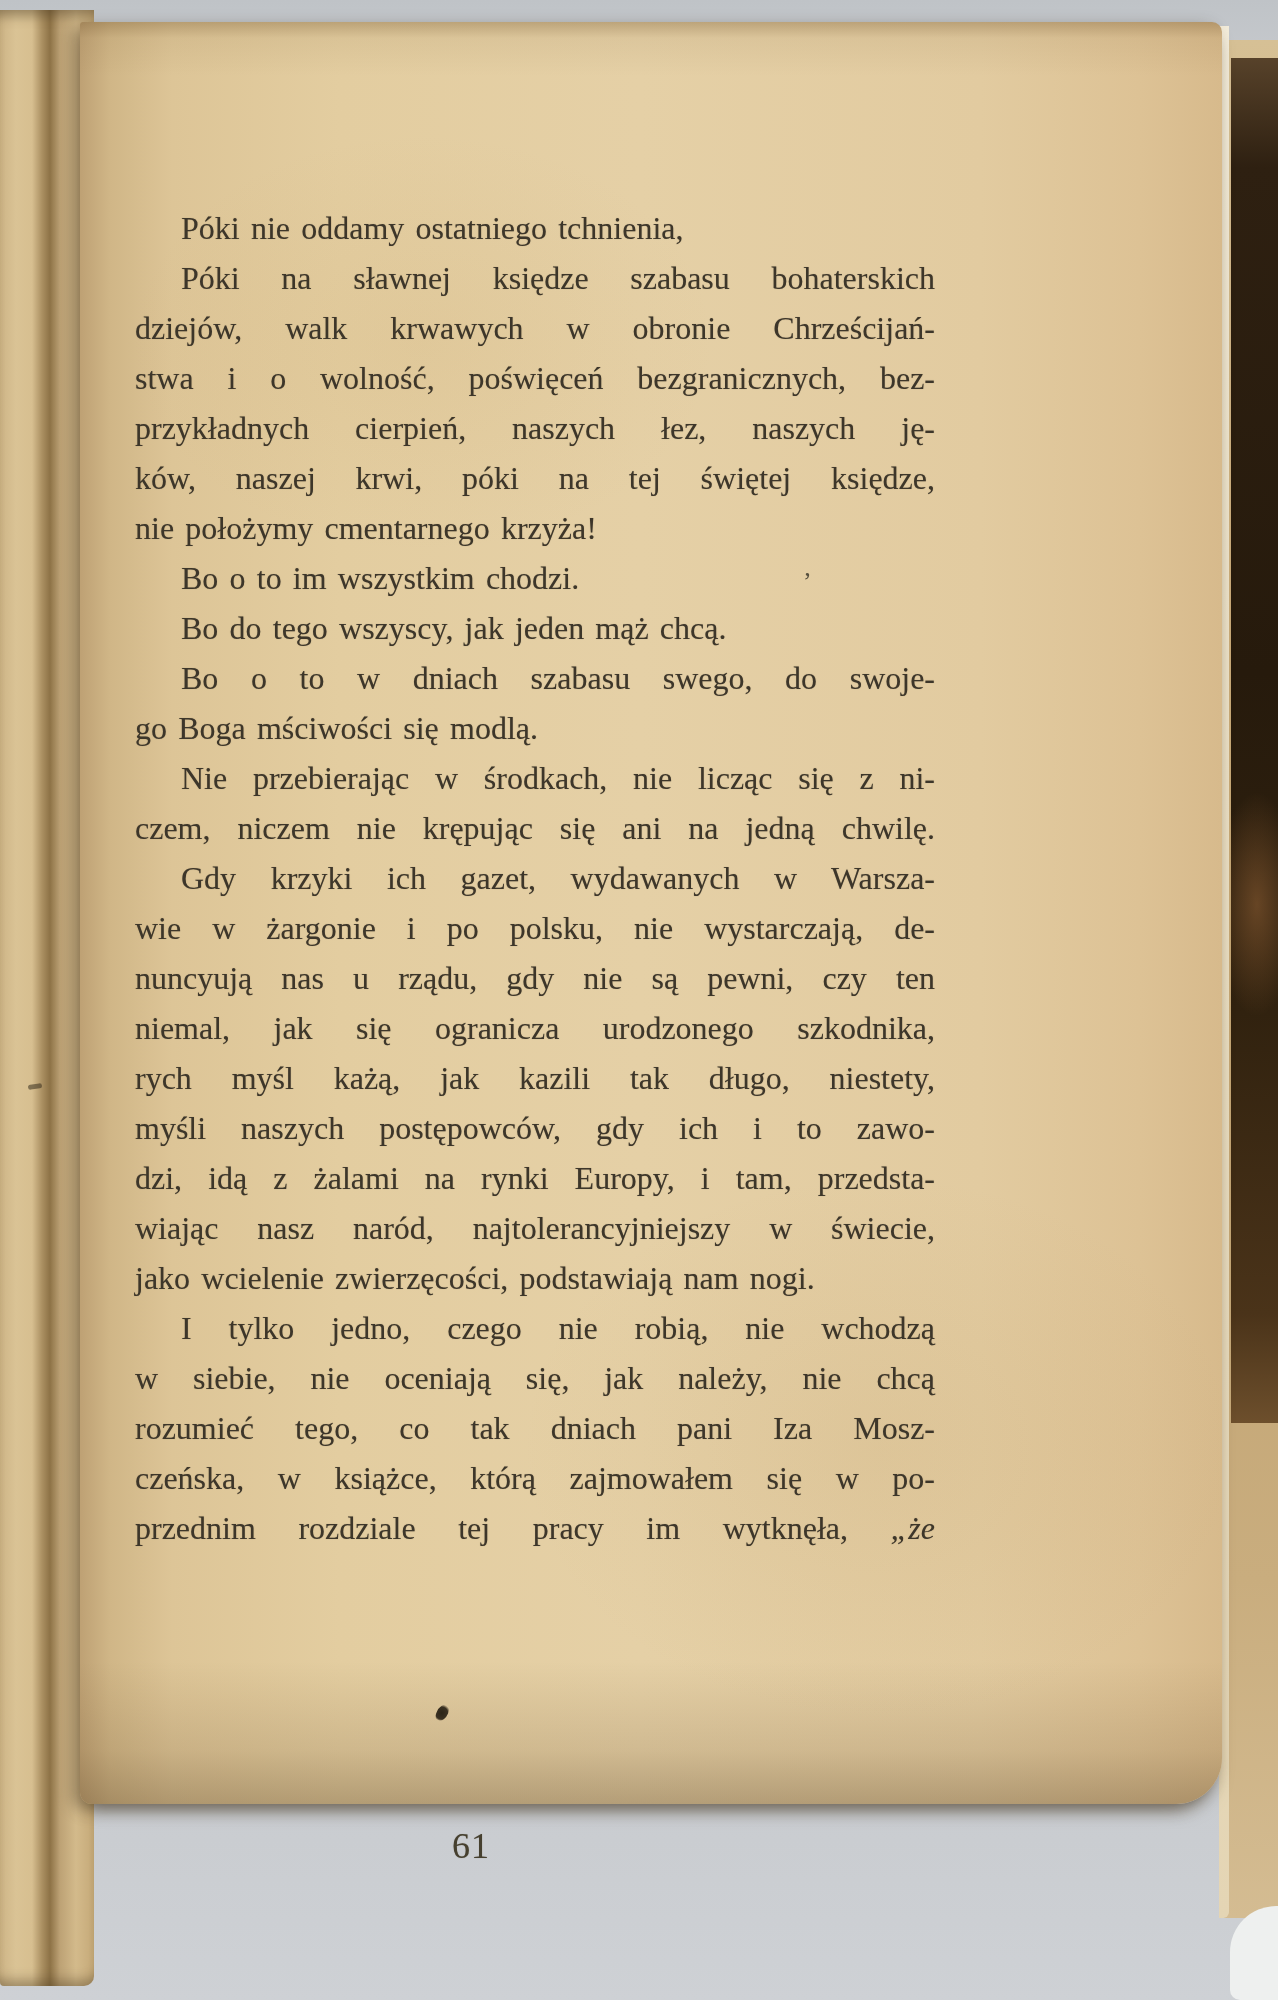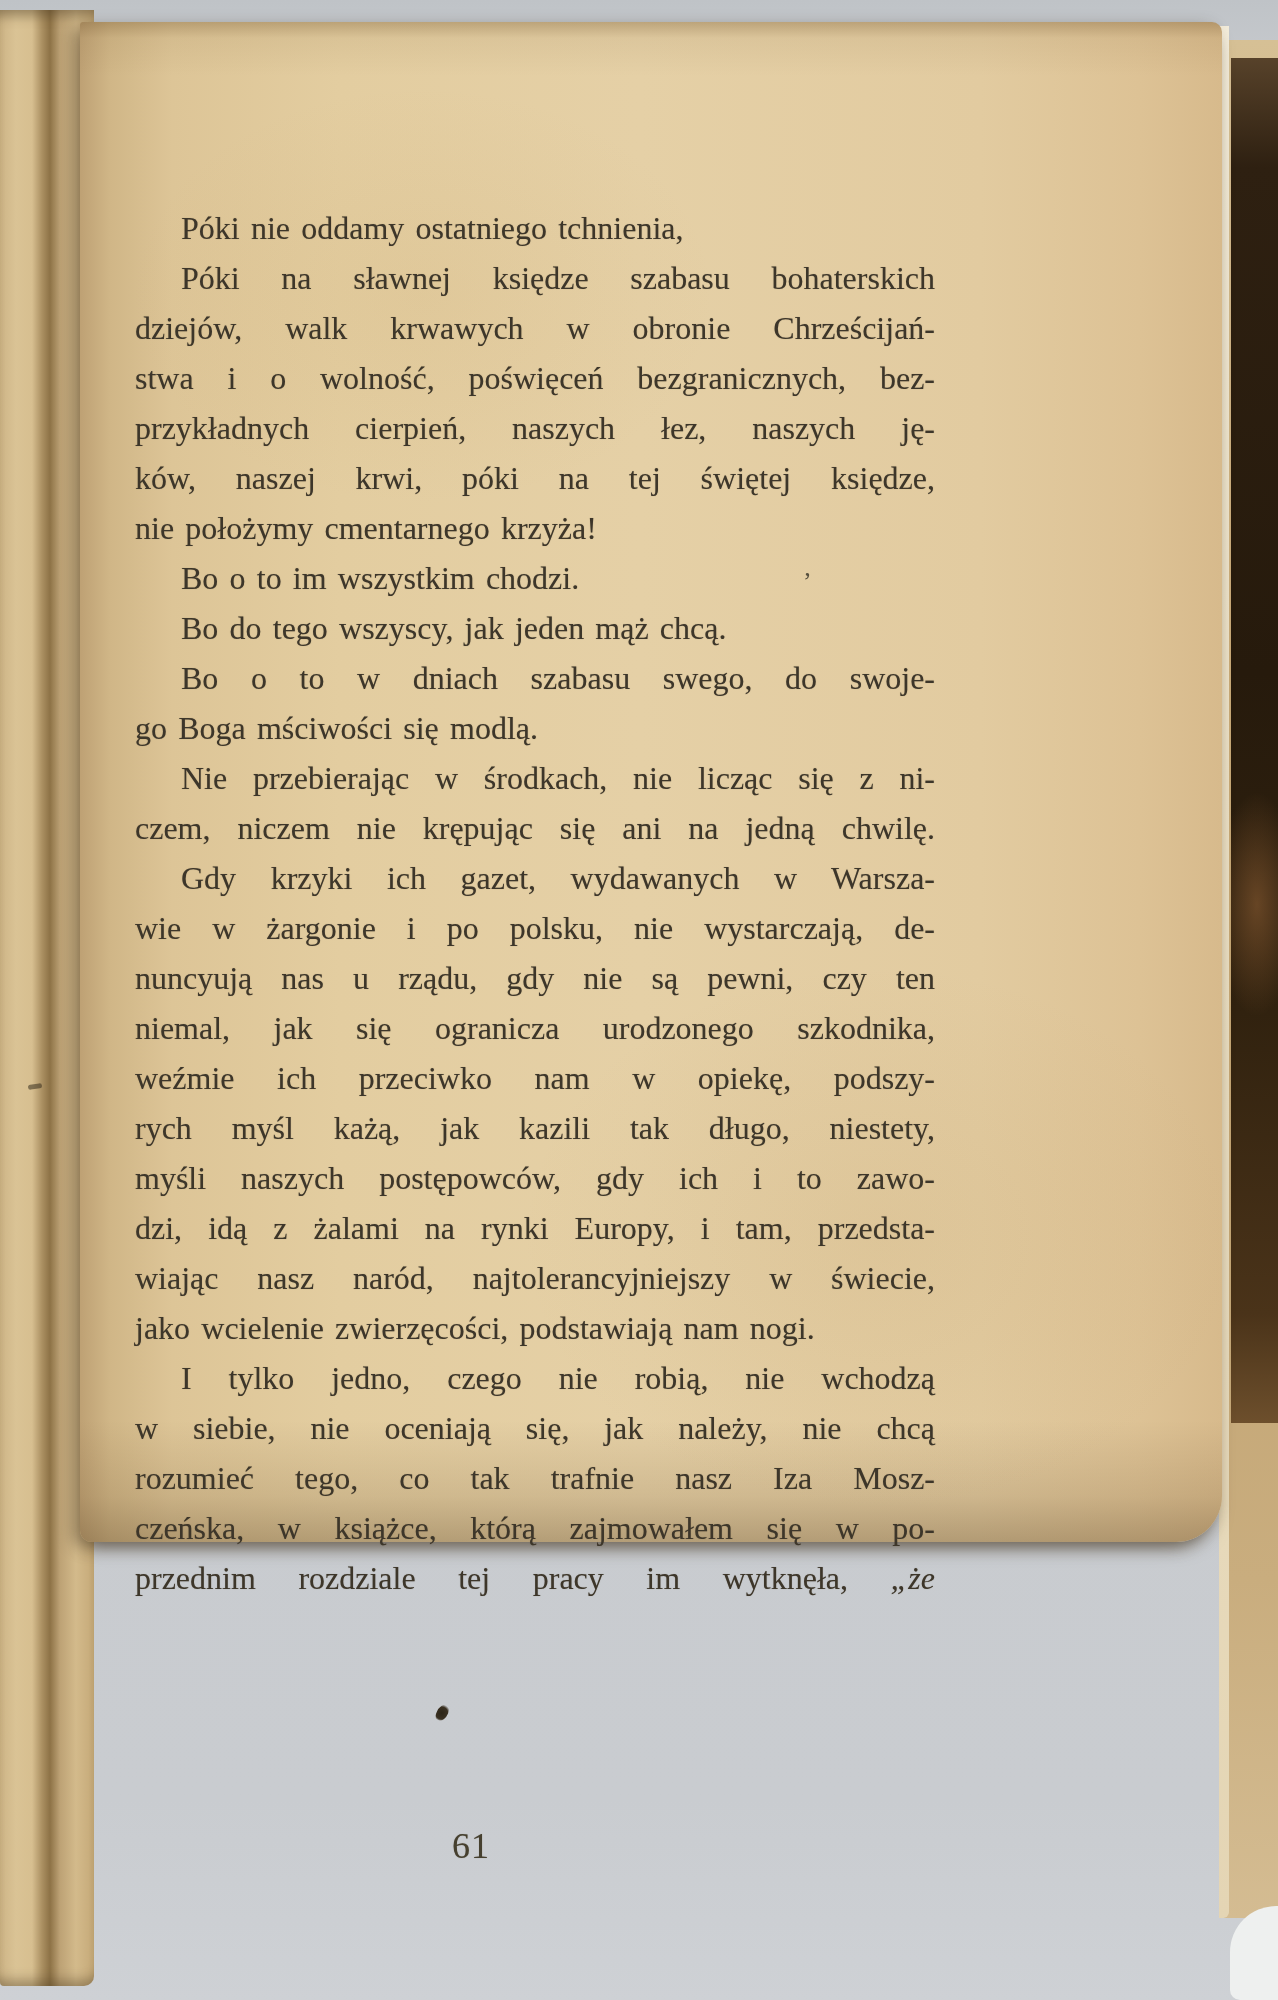--- a/index.html
+++ b/index.html
@@ -31,21 +31,21 @@
     background:#eef0ef;border-radius:46px 0 0 10px;
   }
   
   .page-sliver{
     position:absolute;left:1219px;top:26px;width:10px;height:1892px;
     background:linear-gradient(180deg,#f3ecda 0%,#ece1c6 40%,#e4d5b4 100%);
     border-radius:0 0 6px 0;
   }
   
   .page{
-    position:absolute;left:80px;top:22px;width:1142px;height:1520px;
+    position:absolute;left:80px;top:22px;width:1142px;height:1782px;
     border-radius:3px 10px 46px 12px;
     background:
       radial-gradient(420px 300px at 30% 18%, rgba(190,150,85,.10), rgba(190,150,85,0) 70%),
       radial-gradient(500px 380px at 70% 80%, rgba(170,130,70,.10), rgba(170,130,70,0) 72%),
       linear-gradient(180deg, rgba(110,80,40,.34) 0px, rgba(110,80,40,.08) 16px, rgba(110,80,40,0) 54px, rgba(110,80,40,0) 92%, rgba(100,72,38,.16) 97%, rgba(86,62,32,.34) 100%),
       linear-gradient(90deg,#bea174 0px,#d0b687 30px,#ddc597 92px,#e3cda0 260px,#e5d0a6 560px,#e2cba0 900px,#ddc295 1060px,#d7ba8c 1142px);
     box-shadow:-8px 5px 16px rgba(60,45,25,.38), 0 12px 18px -8px rgba(70,55,30,.55);
   }
   .text-block{
     position:absolute;left:55px;top:181px;width:800px;
@@ -100,29 +100,28 @@
         <div class="line indent"><span>Bo o to im wszystkim chodzi.</span></div>
         <div class="line indent"><span>Bo do tego wszyscy, jak jeden mąż chcą.</span></div>
         <div class="line indent justify"><span>Bo o to w dniach szabasu swego, do swoje-</span></div>
         <div class="line"><span>go Boga mściwości się modlą.</span></div>
         <div class="line indent justify"><span>Nie przebierając w środkach, nie licząc się z ni-</span></div>
         <div class="line justify"><span>czem, niczem nie krępując się ani na jedną chwilę.</span></div>
         <div class="line indent justify"><span>Gdy krzyki ich gazet, wydawanych w Warsza-</span></div>
         <div class="line justify"><span>wie w żargonie i po polsku, nie wystarczają, de-</span></div>
         <div class="line justify"><span>nuncyują nas u rządu, gdy nie są pewni, czy ten</span></div>
         <div class="line justify"><span>niemal, jak się ogranicza urodzonego szkodnika,</span></div>
-        <div class="line justify"><span>weźmie ich przeciwko nam w opiekę, podszy-</span></div>
         <div class="line justify"><span>rych myśl każą, jak kazili tak długo, niestety,</span></div>
         <div class="line justify"><span>myśli naszych postępowców, gdy ich i to zawo-</span></div>
         <div class="line justify"><span>dzi, idą z żalami na rynki Europy, i tam, przedsta-</span></div>
         <div class="line justify"><span>wiając nasz naród, najtolerancyjniejszy w świecie,</span></div>
         <div class="line"><span>jako wcielenie zwierzęcości, podstawiają nam nogi.</span></div>
         <div class="line indent justify"><span>I tylko jedno, czego nie robią, nie wchodzą</span></div>
         <div class="line justify"><span>w siebie, nie oceniają się, jak należy, nie chcą</span></div>
-        <div class="line justify"><span>rozumieć tego, co tak trafnie nasz Iza Mosz-</span></div>
+        <div class="line justify"><span>rozumieć tego, co tak dniach pani Iza Mosz-</span></div>
         <div class="line justify"><span>czeńska, w książce, którą zajmowałem się w po-</span></div>
         <div class="line justify"><span>przednim rozdziale tej pracy im wytknęła, </span><em>„że</em></div>
       </div>
     <span class="stray-quote">’</span>
     <div class="ink-smudge"></div>
     <div class="left-margin-speck"></div>
     <div class="page-number">61</div>
   </div>
 </div>
 

